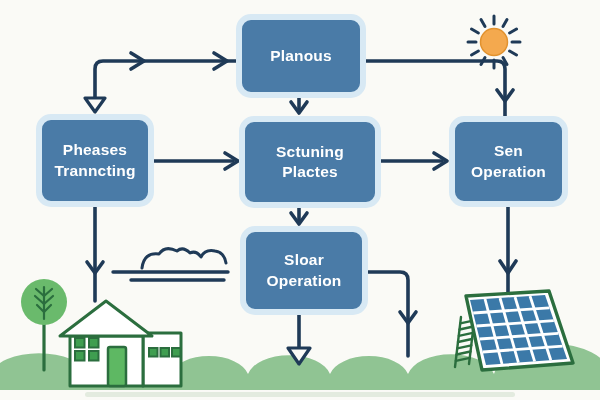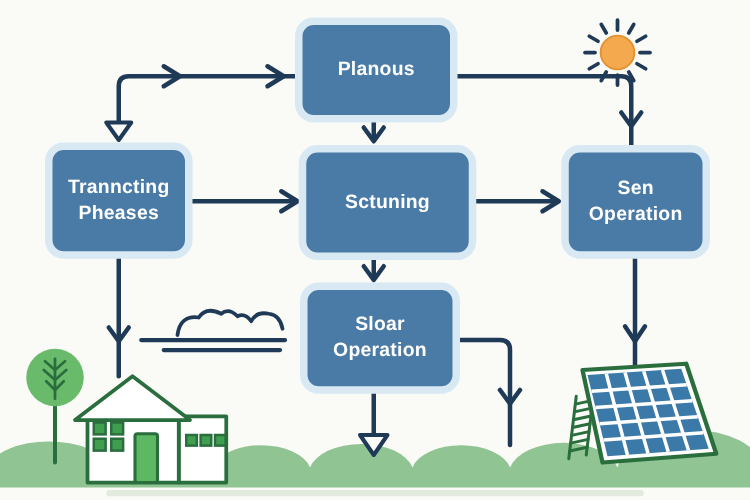--- a/index.html
+++ b/index.html
@@ -172,26 +172,27 @@
         <line x1="482.8" y1="352" x2="562.6" y2="346.2"></line>
       </g>
     </g>
   </svg>
 
   <div class="node" style="left:236px;top:14px;width:130px;height:84px">
     <span>Planous</span>
   </div>
 
   <div class="node" style="left:36px;top:114px;width:118px;height:93px">
+    <span>Pheases</span>
     <span>Tranncting</span>
-    <span>Pheases</span>
   </div>
 
   <div class="node" style="left:239px;top:116px;width:142px;height:92px">
     <span>Sctuning</span>
+    <span>Plactes</span>
   </div>
 
   <div class="node" style="left:449px;top:116px;width:119px;height:91px">
     <span>Sen</span>
     <span>Operation</span>
   </div>
 
   <div class="node" style="left:240px;top:226px;width:128px;height:89px">
     <span>Sloar</span>
     <span>Operation</span>

